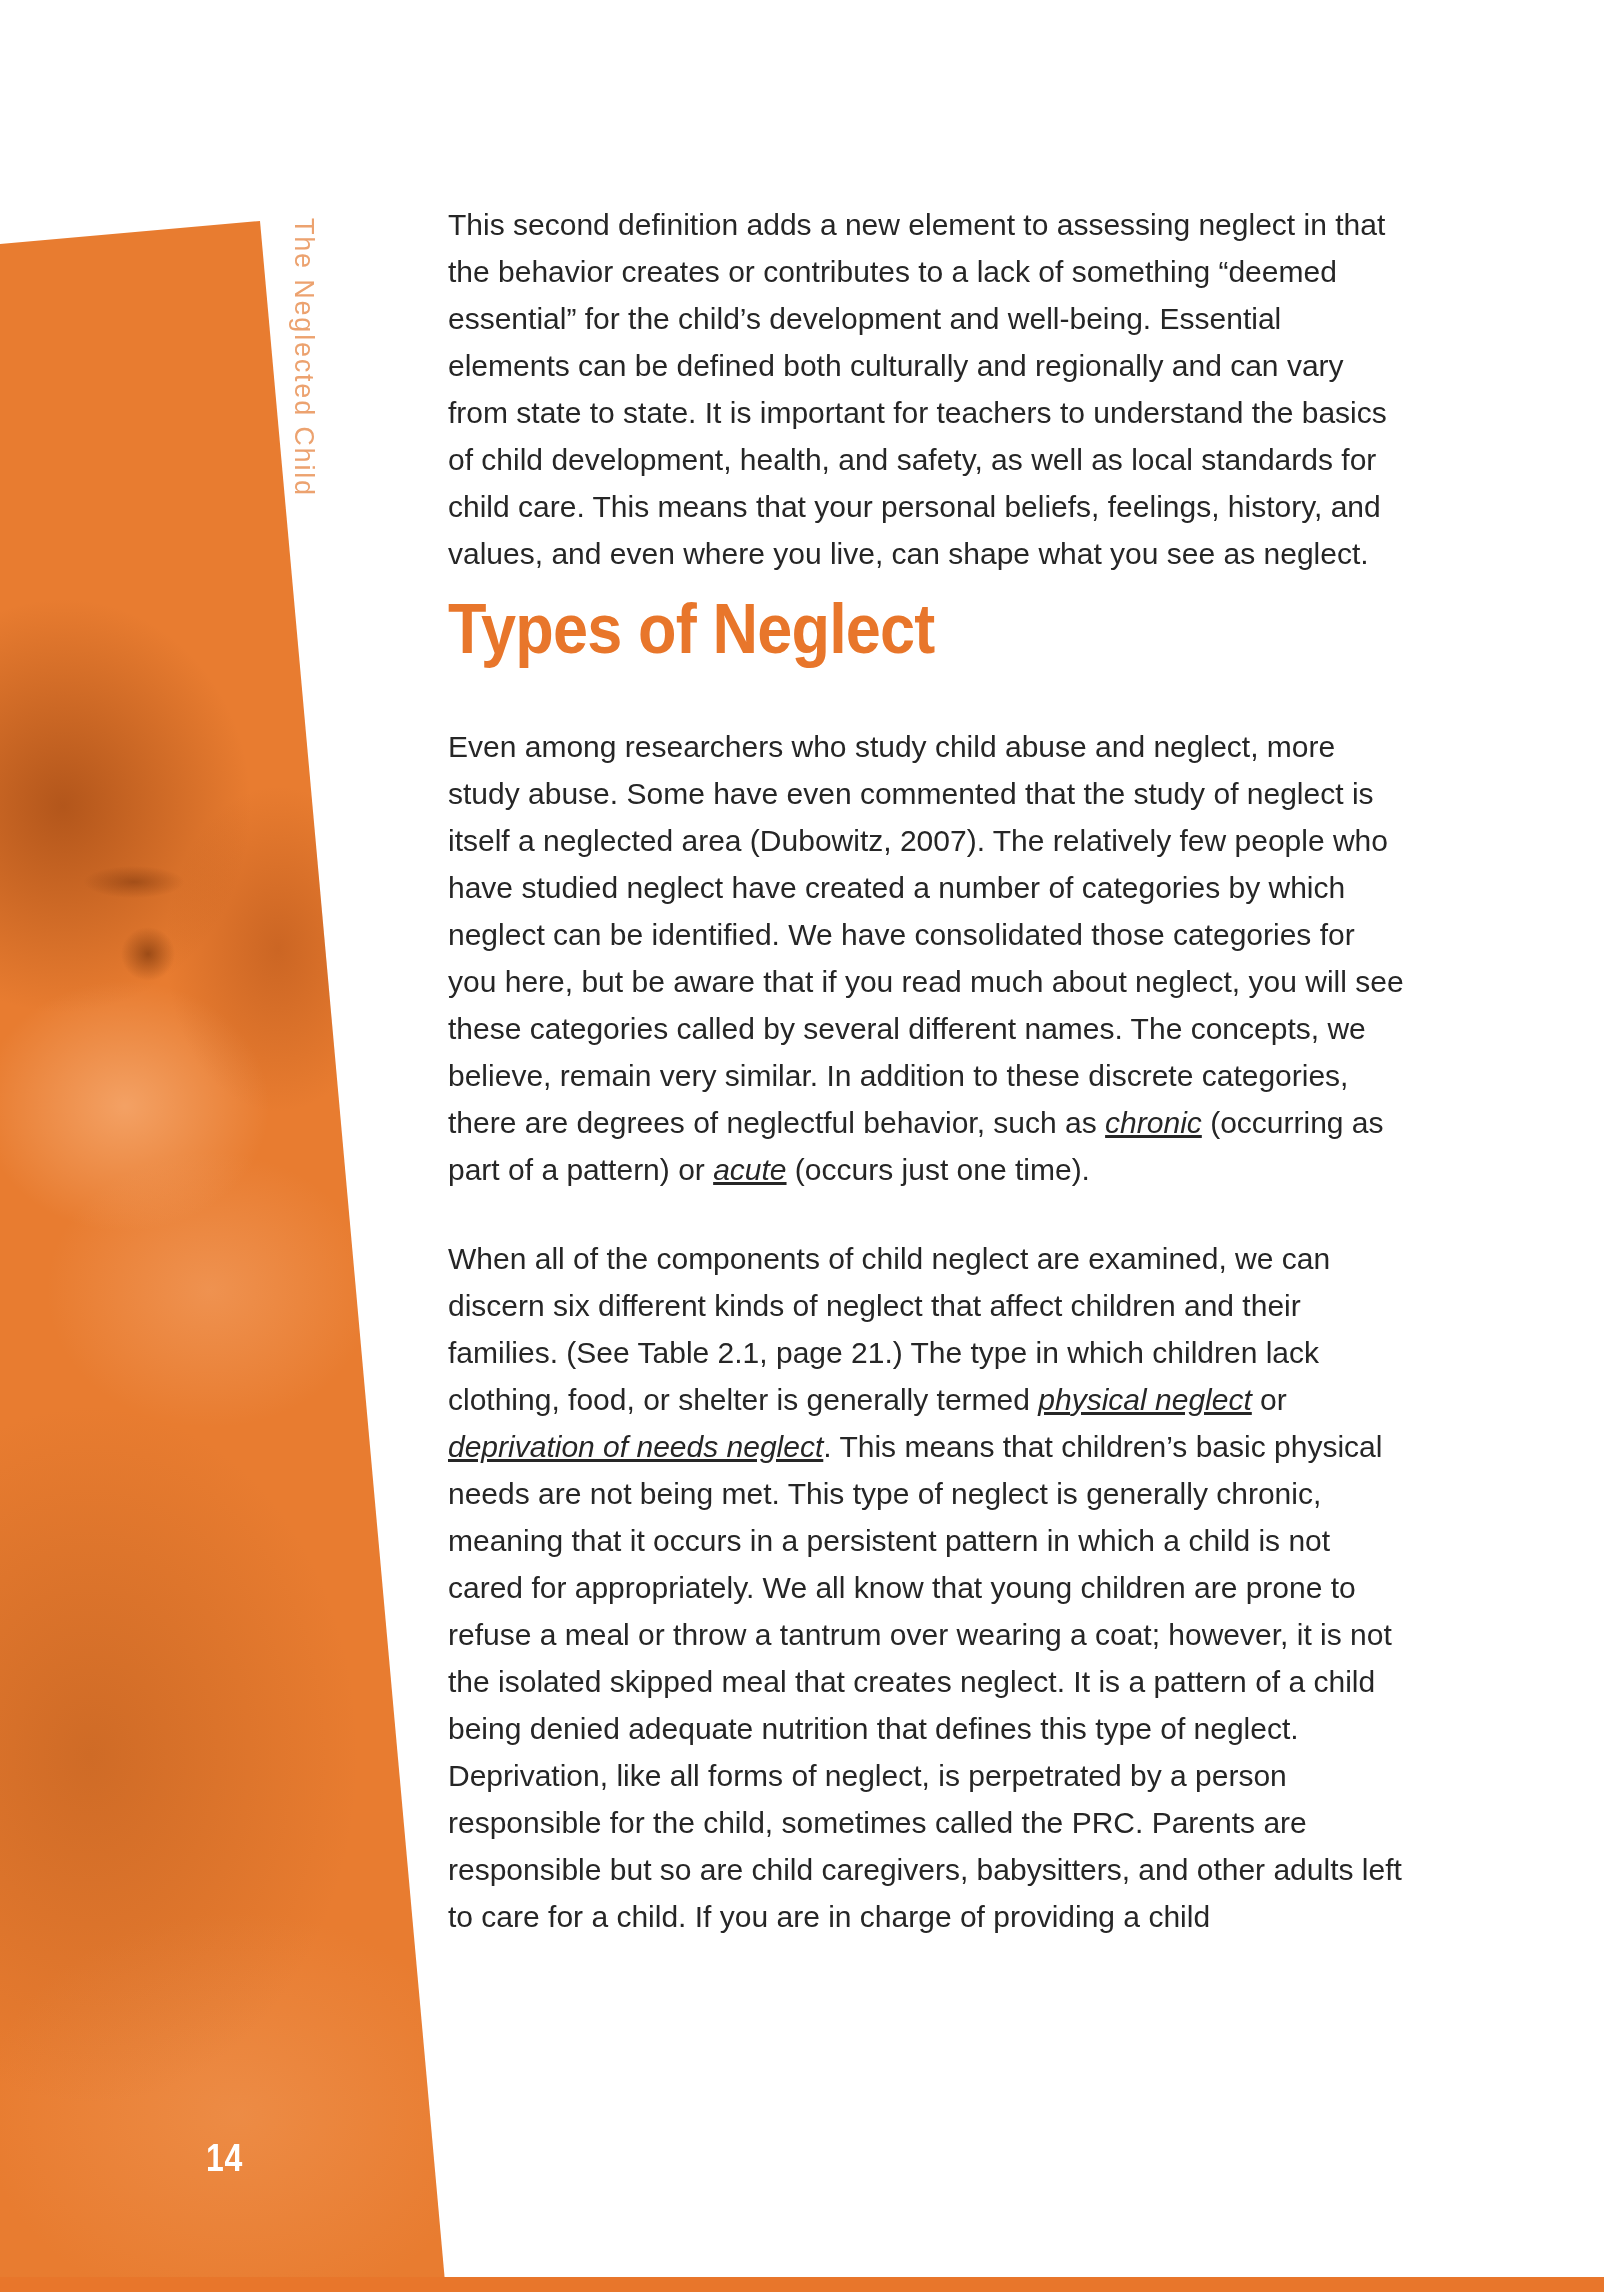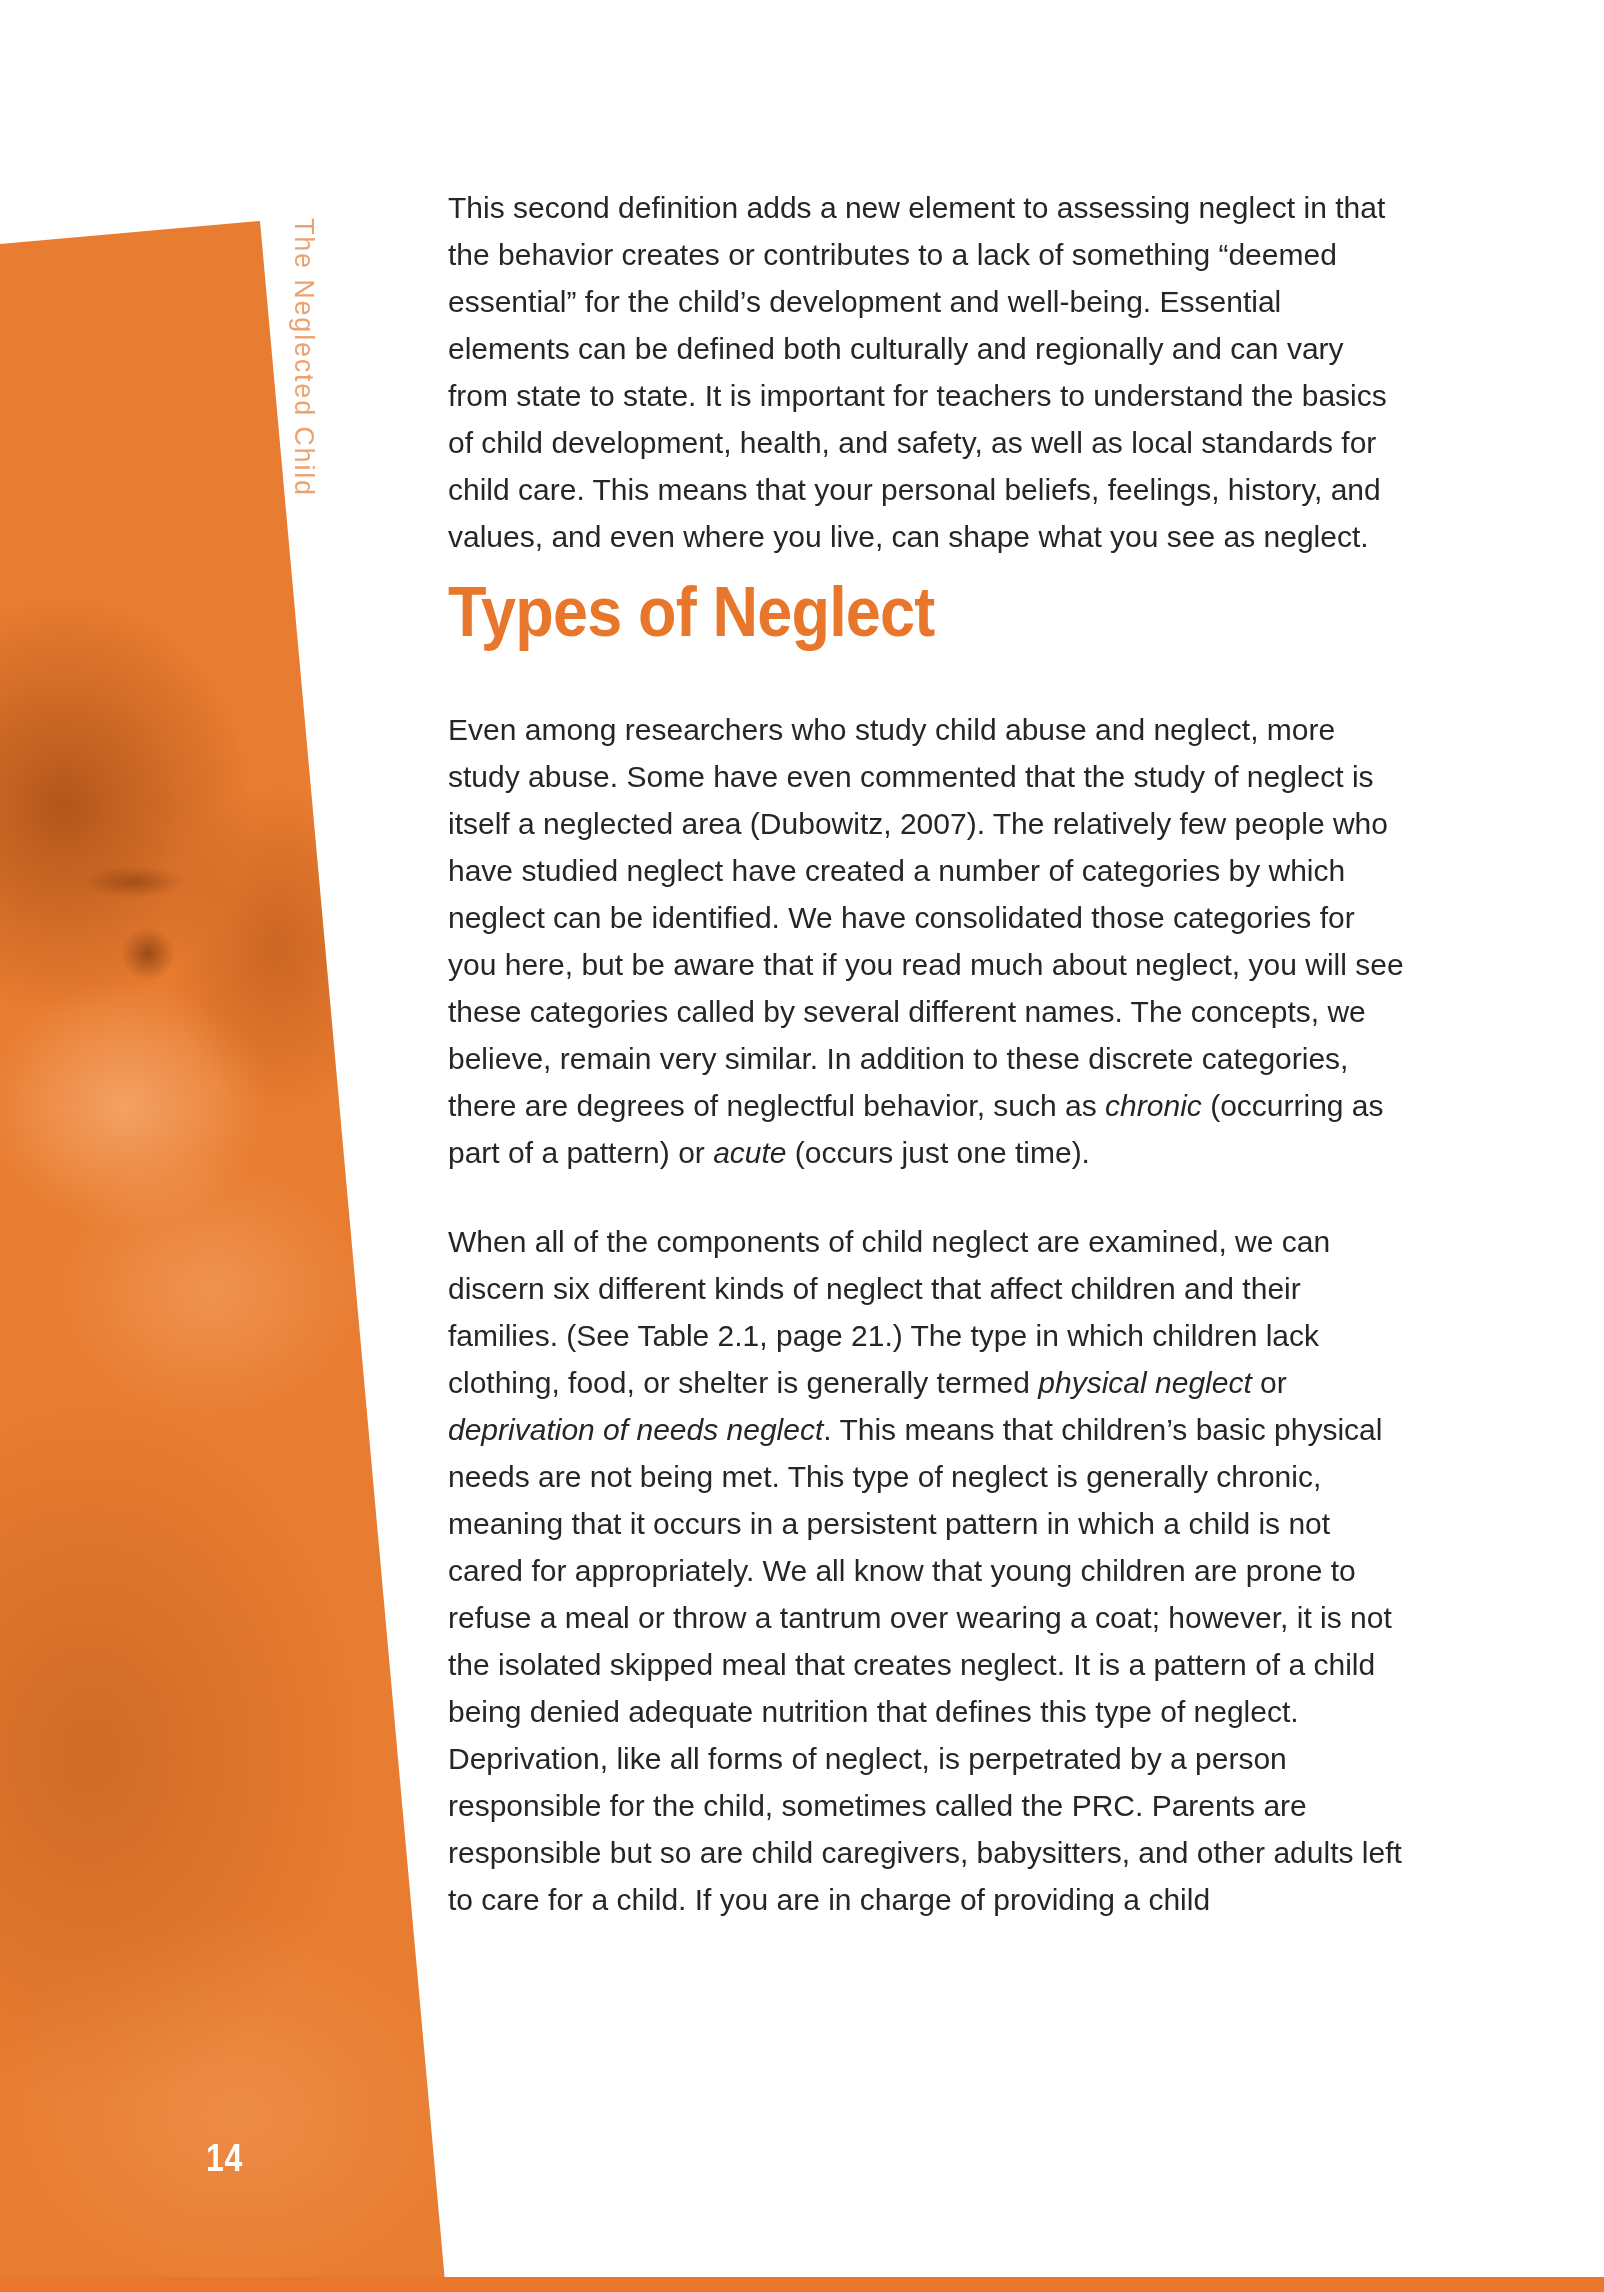--- a/index.html
+++ b/index.html
@@ -51,30 +51,30 @@
   .page-number{
     position:absolute; left:206px; top:2136px;
     color:var(--page-number);
     font-size:39px; font-weight:700;
     transform:scaleX(.82); transform-origin:left center;
     letter-spacing:0.9px;
   }
 
   
   .content{
-    position:absolute; left:448px; top:184px; width:960px;
+    position:absolute; left:448px; top:201px; width:960px;
     color:var(--body-text);
   }
   .paras p{
     font-size:30px; line-height:47px;
     margin:0 0 42px 0;
     text-align:left;
   }
   .paras p:last-child{ margin-bottom:0; }
-  .paras em{ font-style:italic; }
+  .paras em{ font-style:italic;text-decoration:underline; }
 
   .heading{
     color:var(--orange);
     font-size:70px; line-height:1.05; font-weight:700;
     margin:16px 0 56px 0;
     transform:scaleX(.9); transform-origin:left center;
     letter-spacing:-0.9px;
   }
 </style>
 </head>

